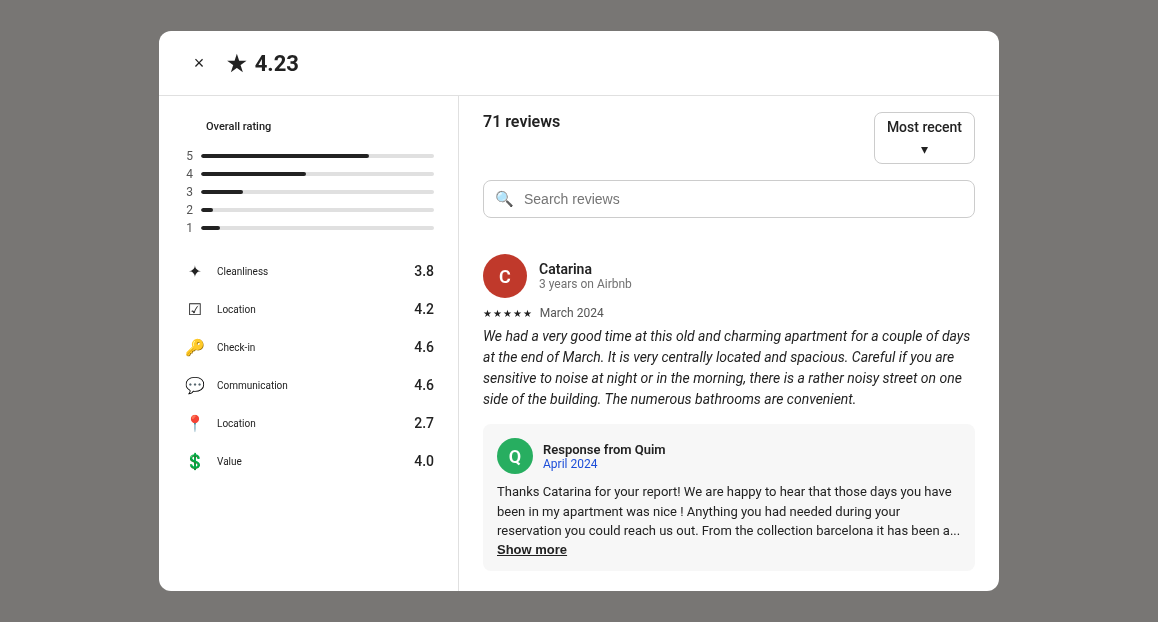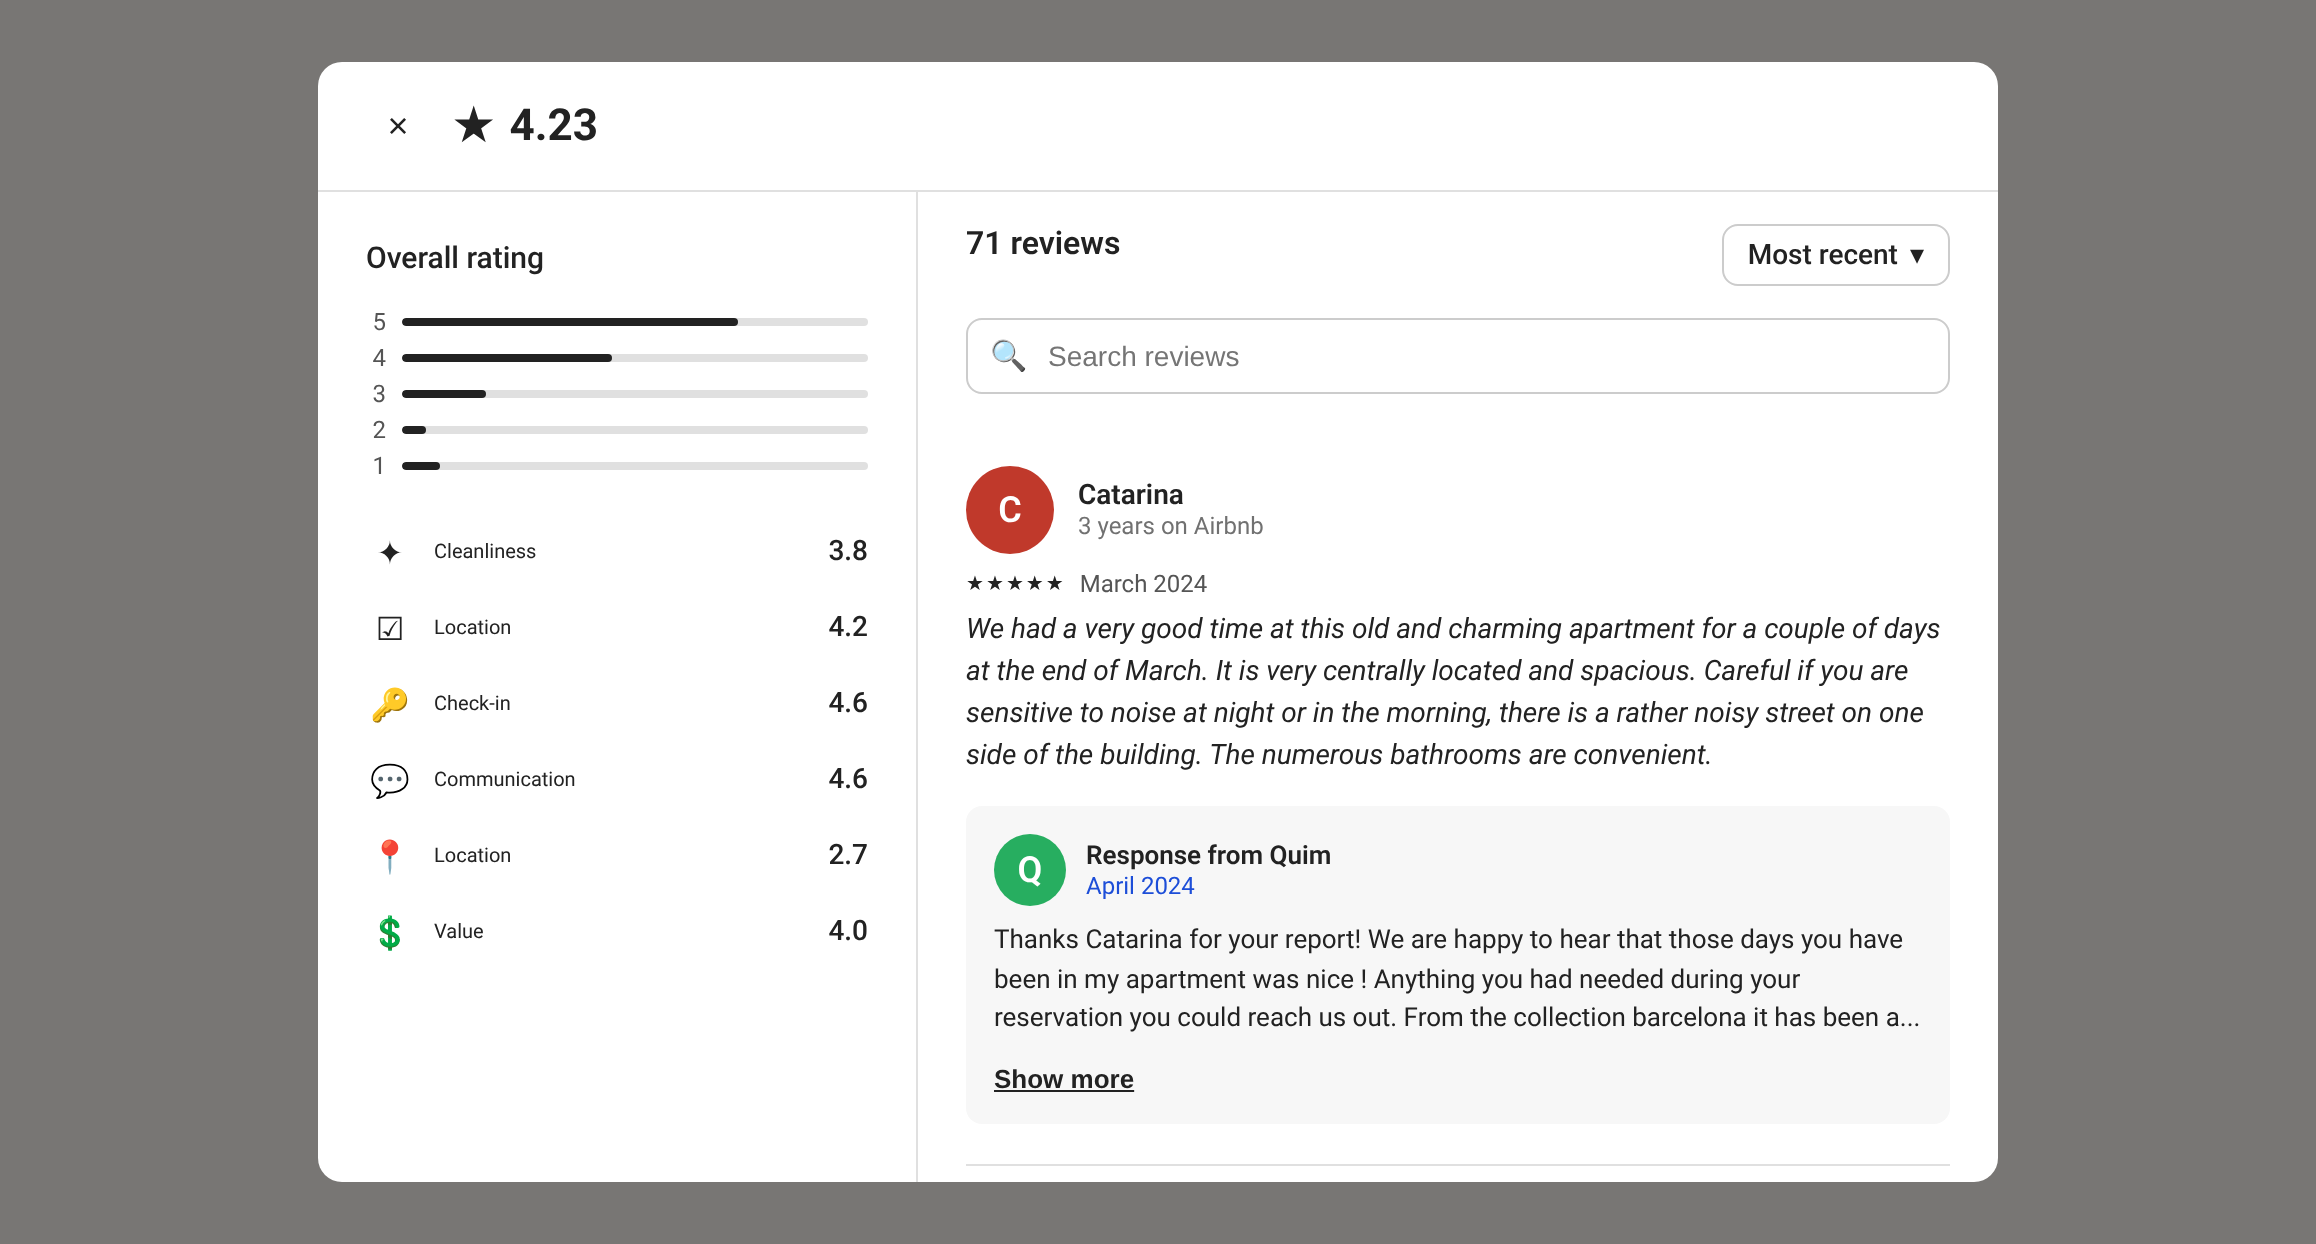--- a/index.html
+++ b/index.html
@@ -74,24 +74,25 @@
     
     .left-panel {
       width: 300px;
       flex-shrink: 0;
       padding: 24px;
       border-right: 1px solid #e0e0e0;
       overflow-y: auto;
     }
 
     .overall-rating-label {
-      font-size: 15px;
+      font-size: 11px;
       font-weight: 500;
       color: #222;
       margin-bottom: 16px;
+      margin-left: 23px;
     }
 
     .star-bars {
       display: flex;
       flex-direction: column;
       gap: 4px;
       margin-bottom: 24px;
     }
 
     .star-bar-row {
@@ -185,20 +186,21 @@
     .sort-dropdown {
       display: flex;
       align-items: center;
       gap: 6px;
       cursor: pointer;
       font-size: 14px;
       font-weight: 500;
       padding: 6px 12px;
       border-radius: 8px;
       border: 1px solid #ccc;
+      flex-direction: column;
     }
 
     .search-box {
       margin: 0 24px 16px;
       position: relative;
       flex-shrink: 0;
     }
 
     .search-box input {
       width: 100%;
@@ -335,21 +337,21 @@
 
     .show-more-btn {
       background: none;
       border: none;
       font-size: 13px;
       font-weight: 600;
       color: #222;
       cursor: pointer;
       text-decoration: underline;
       padding: 0;
-      margin-top: 12px;
+      margin-top: 0;
     }
 
     
     .page-bg {
       position: fixed;
       inset: 0;
       background: #f0ede8;
       z-index: 0;
     }
   </style>

